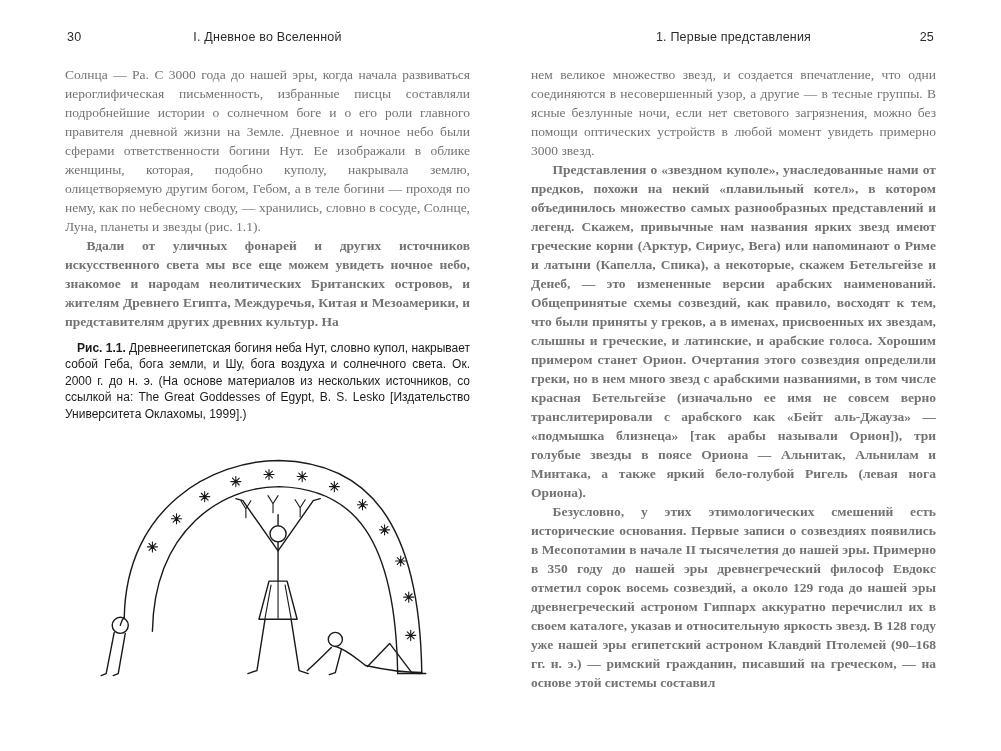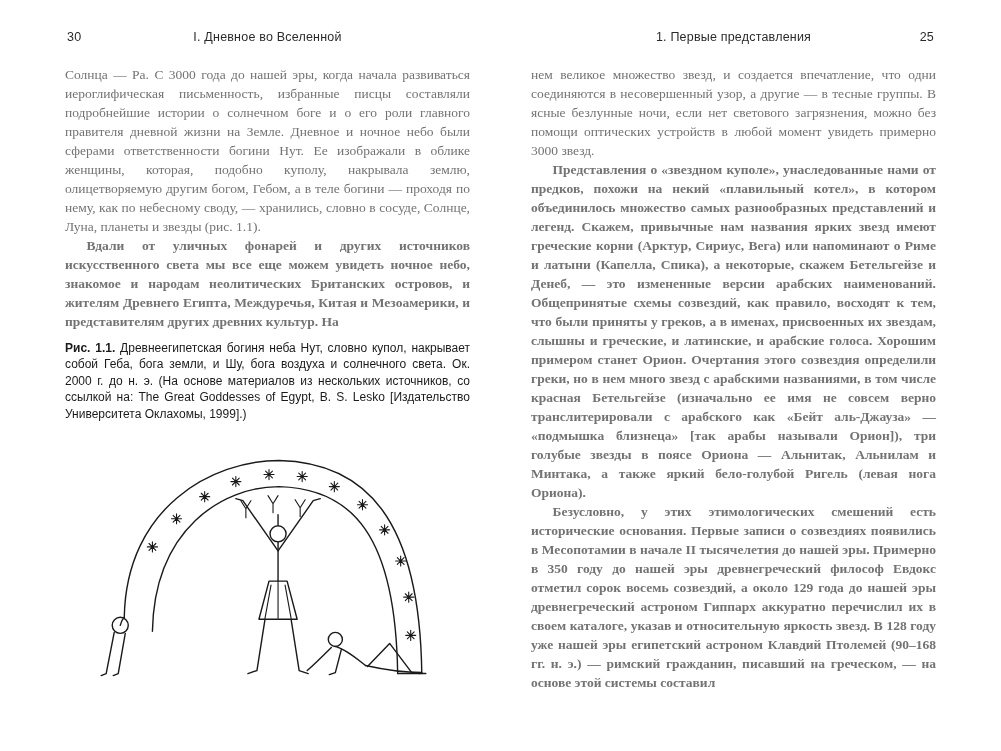--- a/index.html
+++ b/index.html
@@ -29,21 +29,21 @@
     color:#737373;
   }
   .body-text p.indent { text-indent:1.6em;font-weight:bold; }
 
   .fig-caption {
     margin-top:9px;
     font-family:"Liberation Sans", sans-serif;
     font-size:12px; line-height:16.4px;
     text-align:justify; hyphens:auto; color:#1b1b1b;
   }
-  .fig-caption .cap-label { font-weight:bold; }
+  .fig-caption .cap-label { font-weight:bold;margin-left:12px; }
   .fig-caption .cap-italic { }
 
   .figure-wrap { margin-top:12px; text-align:center; }
   .figure-wrap svg { display:block; margin:0 auto; }
   .ink { fill:none; stroke:#1a1a1a; stroke-width:1.4; stroke-linecap:round; stroke-linejoin:round; }
   .ink-thin { fill:none; stroke:#1a1a1a; stroke-width:1.1; stroke-linecap:round; }
 </style>
 </head>
 <body>
 

